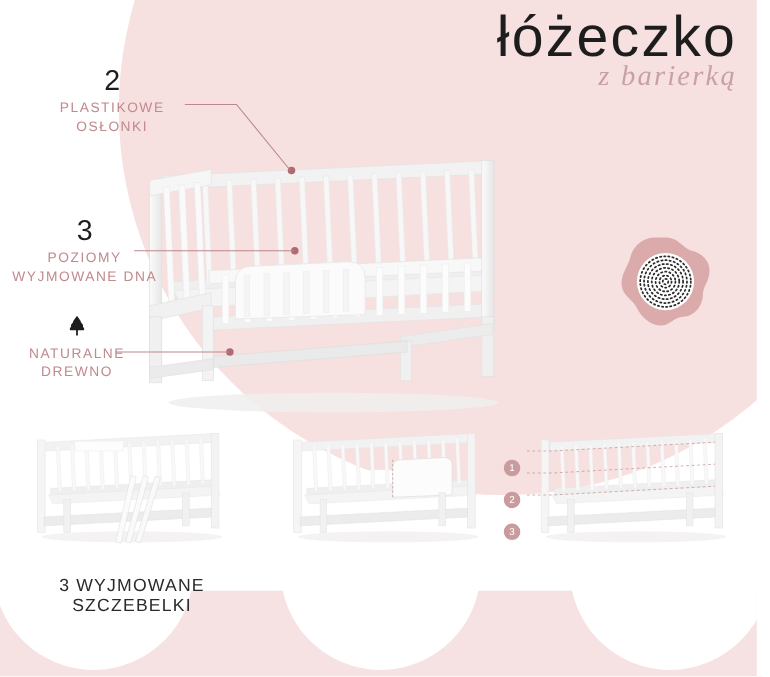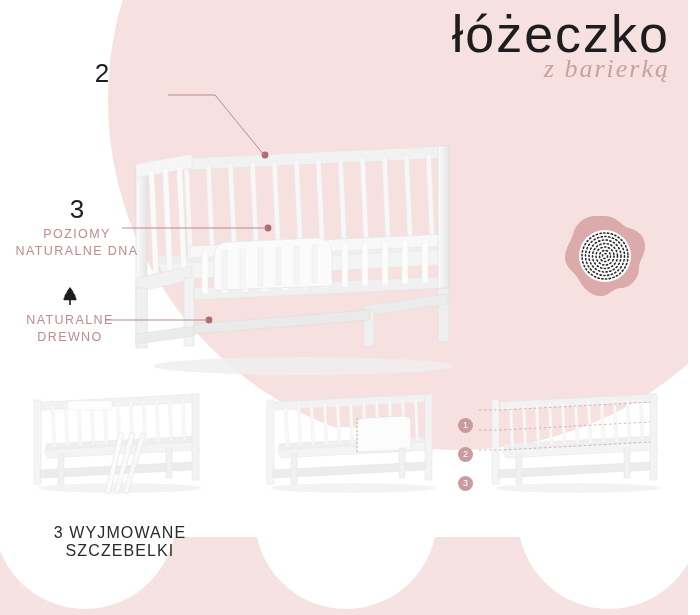--- a/index.html
+++ b/index.html
@@ -198,26 +198,28 @@
 
     <path d="M168,95 L215,95 L264,155" fill="none" stroke="#b9898d" stroke-width="1"></path>
 
     <path d="M122,228 L267,228" fill="none" stroke="#b9898d" stroke-width="1"></path>
 
     <path d="M105,320 L208,320" fill="none" stroke="#b9898d" stroke-width="1"></path>
   </svg>
 
   <div class="anno" id="anno-1">
     <div class="num">2</div>
+    <div class="lbl">PLASTIKOWE
+OSŁONKI</div>
   </div>
 
   <div class="anno" id="anno-2">
     <div class="num">3</div>
     <div class="lbl">POZIOMY
-NATURALNE DNA</div>
+WYJMOWANE DNA</div>
   </div>
 
   <div class="anno" id="anno-3">
     <div class="tree">
       <svg width="18" height="20" viewBox="0 0 18 20">
         <path d="M9 1 C11 4 13 6 12.5 7 C14 8.4 15 10 14.4 11 C15.6 12.2 16 13.6 15 14.2
                  L3 14.2 C2 13.6 2.4 12.2 3.6 11 C3 10 4 8.4 5.5 7 C5 6 7 4 9 1 Z" fill="#1d1d1d"></path>
         <rect x="8.2" y="13.6" width="1.6" height="5.4" fill="#1d1d1d"></rect>
       </svg>
     </div>

